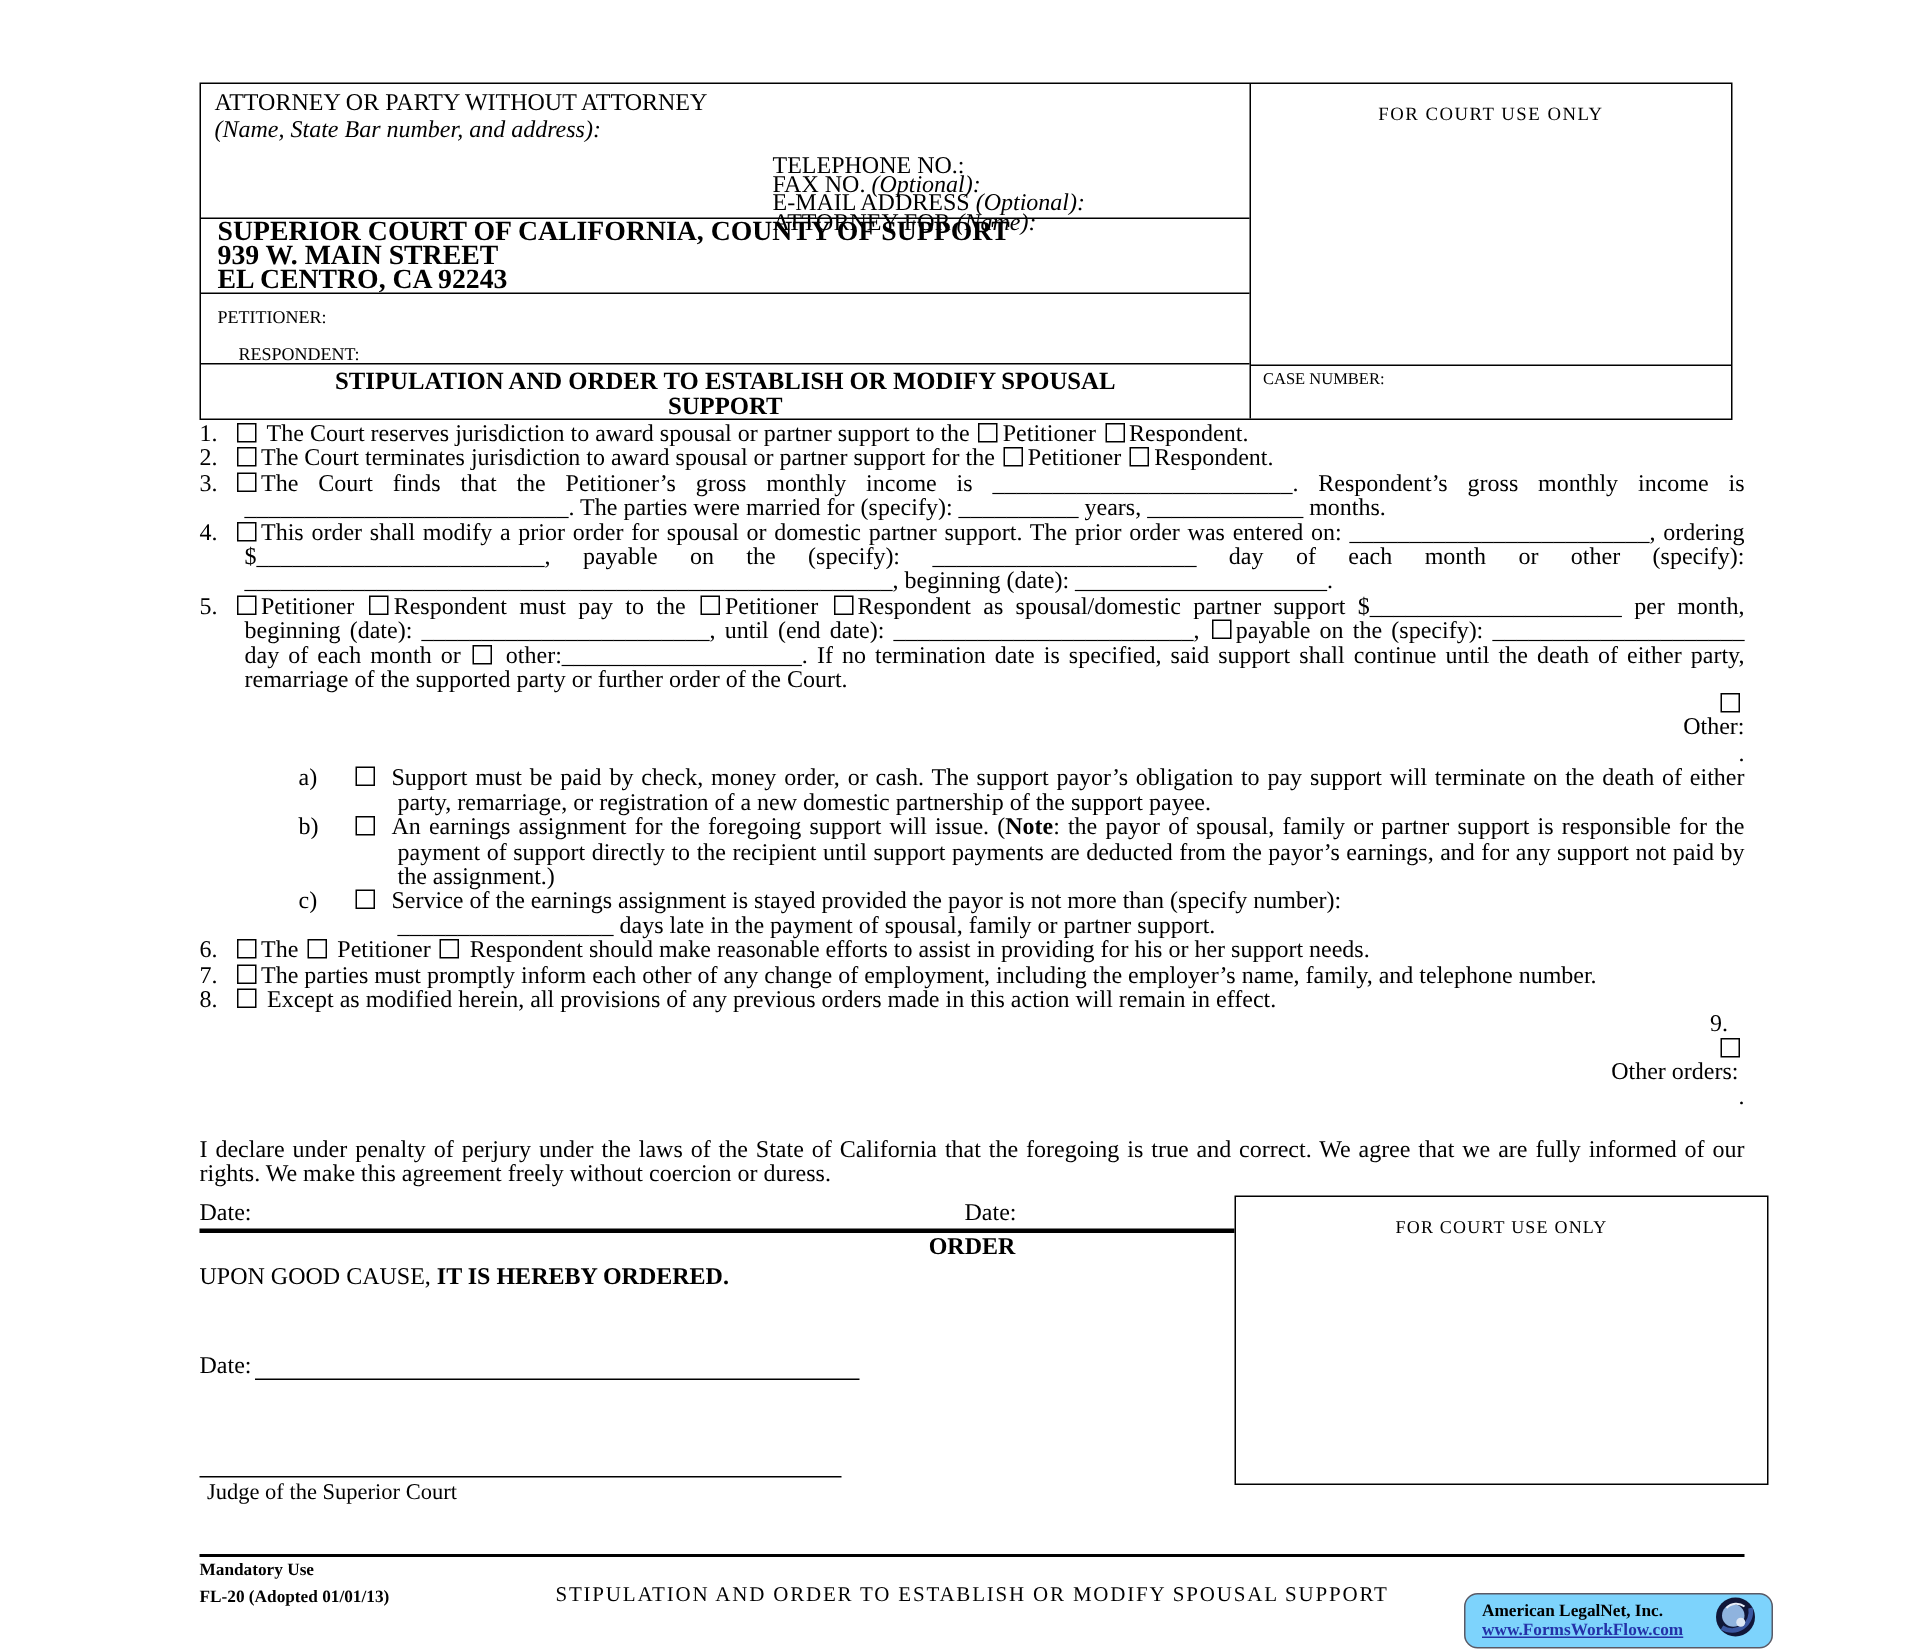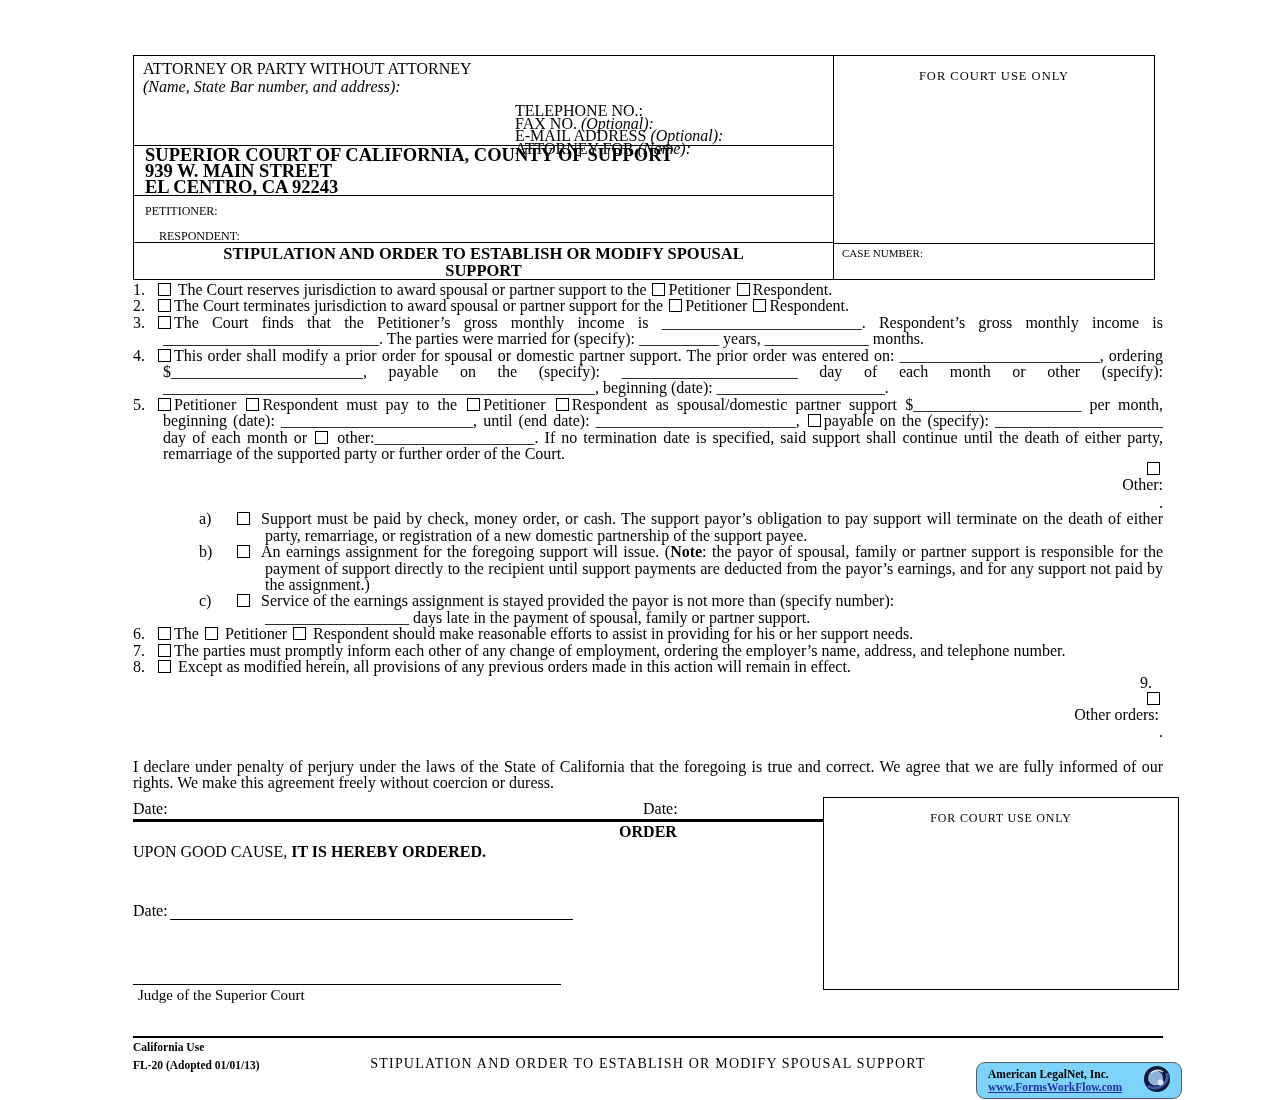--- a/index.html
+++ b/index.html
@@ -145,21 +145,21 @@
       <div class="flexline ml30">
           <span class="cb"></span>
           <span class="pre"> Other:</span>
           <span class="fill"></span>
           <span>.</span>
         </div>
       <p class="sub"><span class="letter">a)</span><span class="cb"></span><span>Support must be paid by check, money order, or cash. The support payor’s obligation to pay support will terminate on the death of either party, remarriage, or registration of a new domestic partnership of the support payee.</span></p>
       <p class="sub"><span class="letter">b)</span><span class="cb"></span><span>An earnings assignment for the foregoing support will issue. (</span><span class="bold">Note</span><span>: the payor of spousal, family or partner support is responsible for the payment of support directly to the recipient until support payments are deducted from the payor’s earnings, and for any support not paid by the assignment.)</span></p>
       <p class="sub"><span class="letter">c)</span><span class="cb"></span><span>Service of the earnings assignment is stayed provided the payor is not more than (specify number):</span><br><span>__________________ days late in the payment of spousal, family or partner support.</span></p>
       <p class="item"><span class="num">6.</span><span class="cb"></span><span>The </span><span class="cb"></span><span> Petitioner </span><span class="cb"></span><span> Respondent should make reasonable efforts to assist in providing for his or her support needs.</span></p>
-      <p class="item"><span class="num">7.</span><span class="cb"></span><span>The parties must promptly inform each other of any change of employment, ordering the employer’s name, address, and telephone number.</span></p>
+      <p class="item"><span class="num">7.</span><span class="cb"></span><span>The parties must promptly inform each other of any change of employment, including the employer’s name, family, and telephone number.</span></p>
       <p class="item"><span class="num">8.</span><span class="cb"></span><span> Except as modified herein, all provisions of any previous orders made in this action will remain in effect.</span></p>
       <div class="flexline item9">
           <span class="num pre">9.</span>
           <span class="cb"></span>
           <span class="pre">Other orders: </span>
           <span class="fill"></span>
           <span>.</span>
         </div>
     </div>
 
@@ -183,21 +183,21 @@
     <div class="judge">
       <div class="judge-line"></div>
       <div class="judge-label">Judge of the Superior Court</div>
     </div>
   </div>
 
   <div class="court-use-2">FOR COURT USE ONLY</div>
 
   <div class="footer">
     <div class="footer-rule"></div>
-    <div class="mand">California Use</div>
+    <div class="mand">Mandatory Use</div>
     <div class="fl-row">
       <span class="fl">FL-20 (Adopted 01/01/13)</span>
       <span class="footer-title">STIPULATION AND ORDER TO ESTABLISH OR MODIFY SPOUSAL SUPPORT</span>
     </div>
   </div>
 
   <div class="logo">
     <div class="logo-text">
       <div class="logo-name">American LegalNet, Inc.</div>
       <div class="logo-url">www.FormsWorkFlow.com</div>

